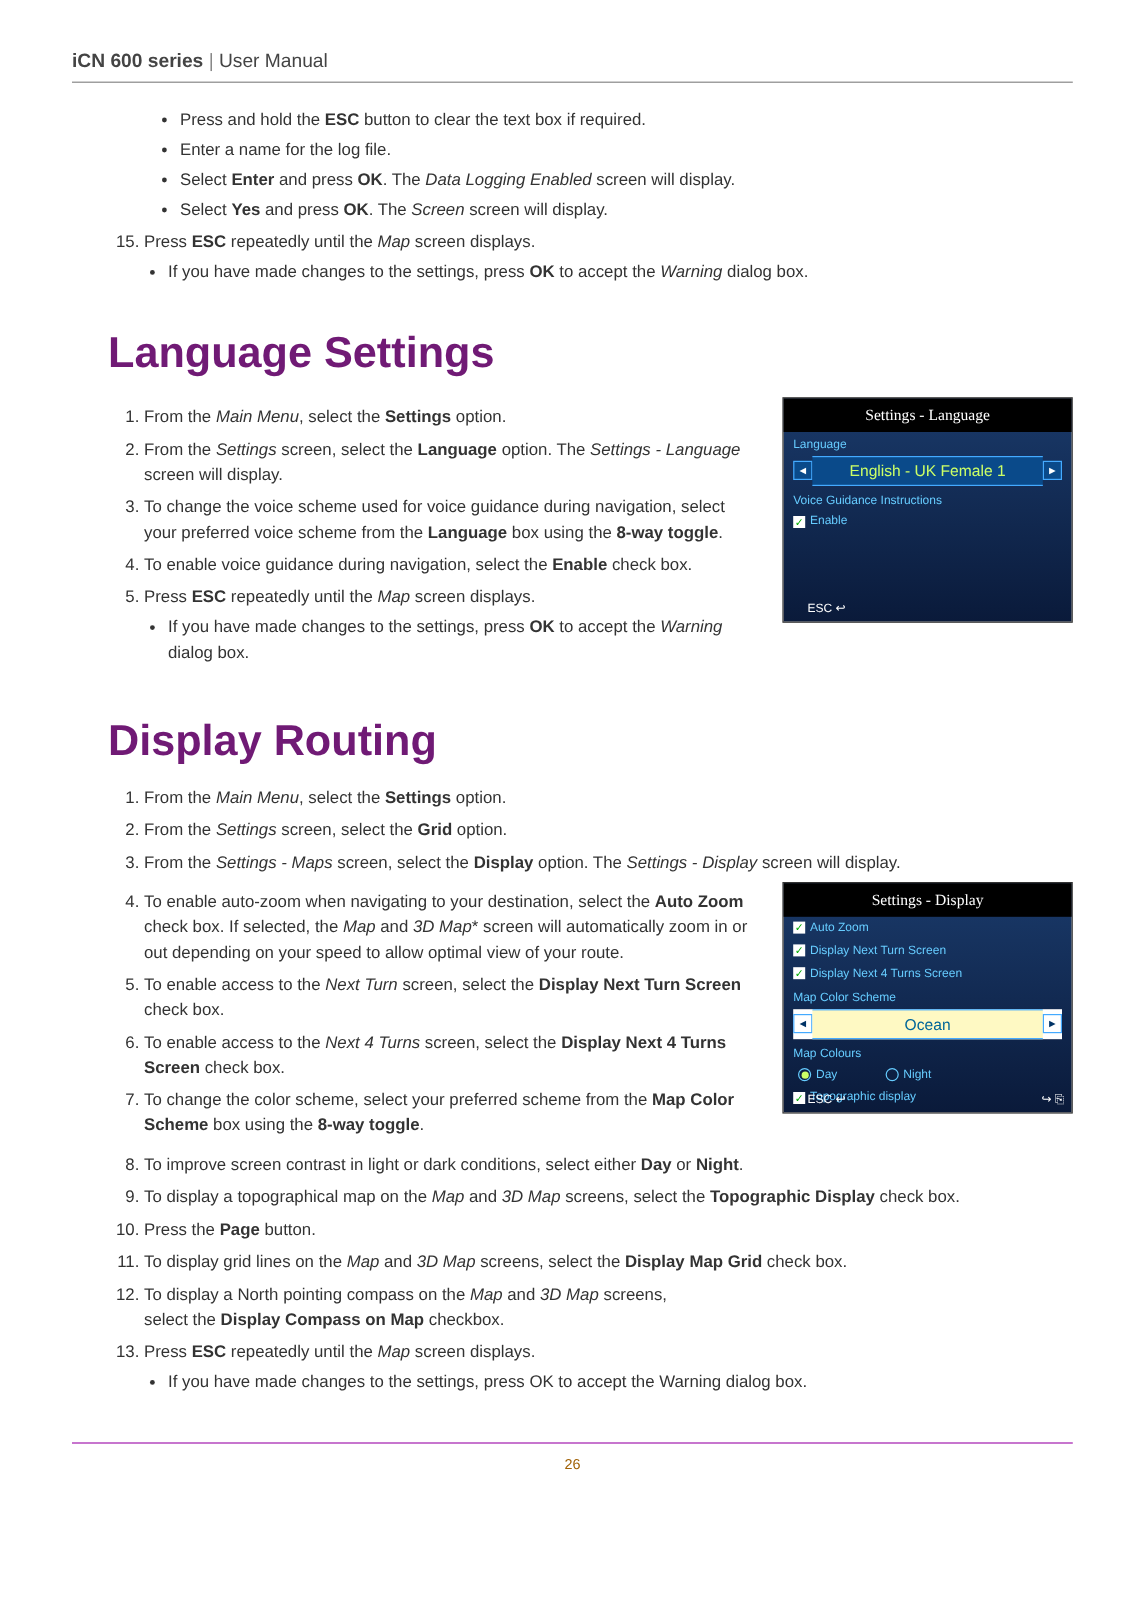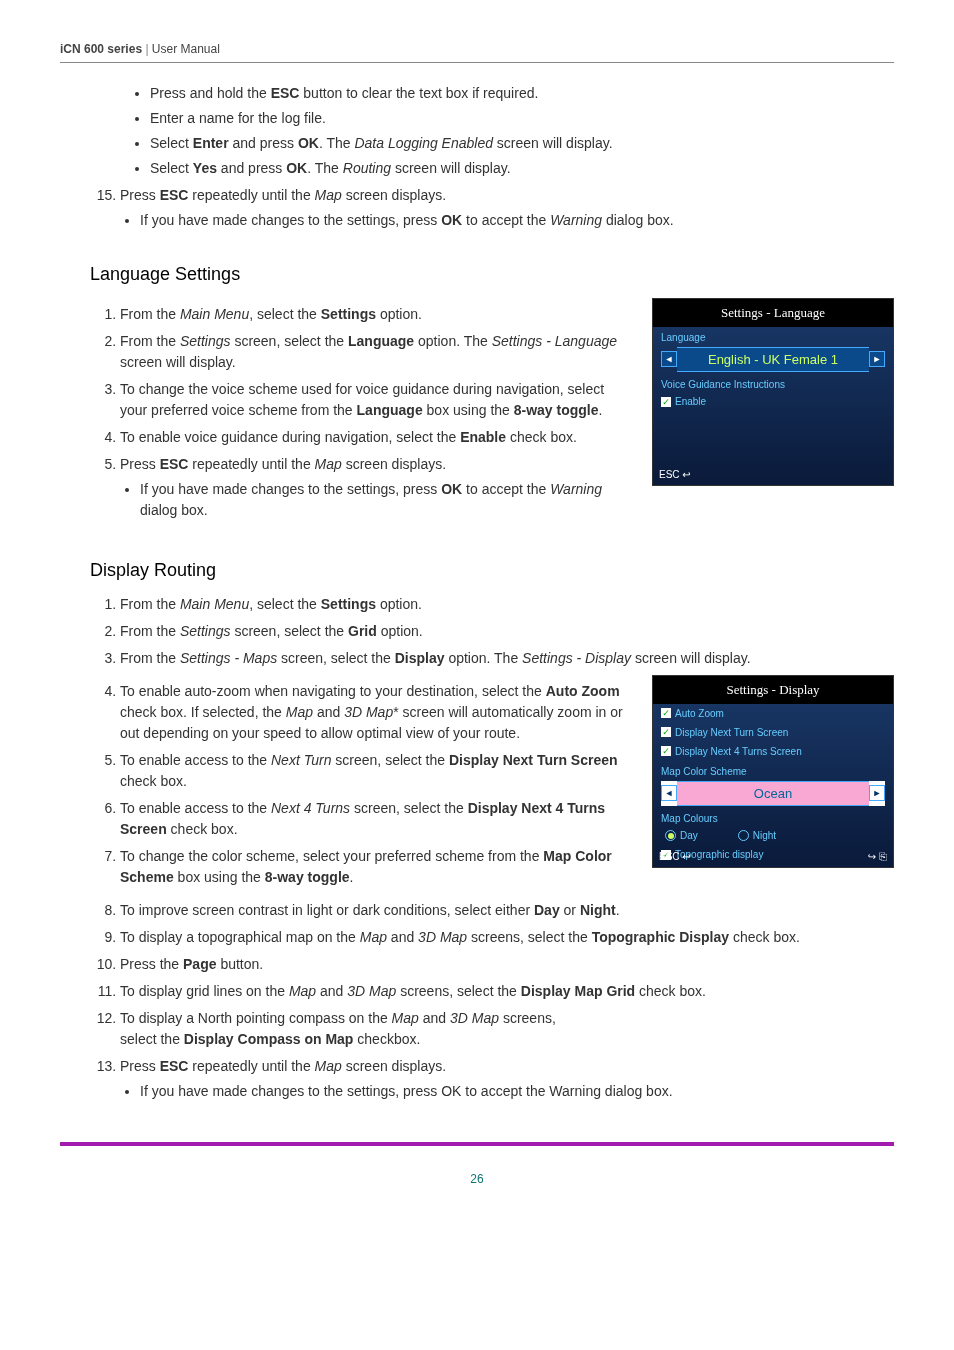--- a/index.html
+++ b/index.html
@@ -6,32 +6,32 @@
     font-family: Arial, Helvetica, sans-serif;
     font-size: 14px;
     color: #333;
     margin: 0;
     padding: 40px 60px;
     width: 954px;
     box-sizing: border-box;
     line-height: 1.5;
   }
   .header-line {
-    font-size: 12px;
+    font-size: 16px;
     color: #444;
     border-bottom: 1px solid #888;
     padding-bottom: 4px;
     margin-bottom: 20px;
   }
   .header-line b { font-weight: bold; }
   .header-line .sep { color: #888; }
   h2 {
-    font-weight: 400;
-    font-size: 18px;
-    color: #000000;
+    font-weight: 700;
+    font-size: 36px;
+    color: #701a75;
     margin: 30px 0 10px 30px;
   }
   ol.steps {
     margin: 0 0 0 30px;
     padding-left: 30px;
   }
   ol.steps > li {
     margin: 6px 0;
   }
   ul.bullets {
@@ -136,51 +136,51 @@
     display: inline-block;
     position: relative;
   }
   .screenshot .radio .dot.on::after {
     content: ""; position: absolute;
     top: 1.5px; left: 1.5px; width: 6px; height: 6px;
     background: #cf6; border-radius: 50%;
   }
   .screenshot .esc {
     position: absolute;
-    bottom: 3px; left: 6px;
+    bottom: 3px; left: 20px;
     font-size: 10px; color: #fff;
   }
   .screenshot .ficon {
     position: absolute;
     bottom: 3px; right: 6px;
     font-size: 10px; color: #fff;
   }
   .footer {
     text-align: center;
     font-size: 12px;
-    color: #0f766e;
-    border-top: 4px solid #a21caf;
+    color: #a16207;
+    border-top: 1px solid #a21caf;
     margin-top: 40px;
-    padding-top: 24px;
+    padding-top: 8px;
   }
 </style>
 </head>
 <body>
 
 <div class="header-line">
   <b>iCN 600 series</b>
   <span class="sep"> | </span>
   <span>User Manual</span>
 </div>
 
 <ul class="bullets">
   <li>Press and hold the <b>ESC</b> button to clear the text box if required.</li>
   <li>Enter a name for the log file.</li>
   <li>Select <b>Enter</b> and press <b>OK</b>. The <i>Data Logging Enabled</i> screen will display.</li>
-  <li>Select <b>Yes</b> and press <b>OK</b>. The <i>Routing</i> screen will display.</li>
+  <li>Select <b>Yes</b> and press <b>OK</b>. The <i>Screen</i> screen will display.</li>
 </ul>
 <ol class="steps" start="15">
   <li>Press <b>ESC</b> repeatedly until the <i>Map</i> screen displays.
     <ul class="sub-bullets">
       <li>If you have made changes to the settings, press <b>OK</b> to accept the <i>Warning</i> dialog box.</li>
     </ul>
   </li>
 </ol>
 
 <h2>Language Settings</h2>
@@ -245,21 +245,21 @@
       <span class="cb">✓</span>
       <span>Display Next Turn Screen</span>
     </div>
     <div class="checkline">
       <span class="cb">✓</span>
       <span>Display Next 4 Turns Screen</span>
     </div>
     <div class="label">Map Color Scheme</div>
     <div class="field" style="background:#fff;">
       <div class="arrow-btn" style="background:#fff;color:#036;">◄</div>
-      <div class="field-val" style="background:#f9a8d4;color:#069;">Ocean</div>
+      <div class="field-val" style="background:#fef9c3;color:#069;">Ocean</div>
       <div class="arrow-btn" style="background:#fff;color:#036;">►</div>
     </div>
     <div class="label">Map Colours</div>
     <div class="radios">
       <span class="radio">
           <span class="dot on"></span>
           <span>Day</span>
         </span>
       <span class="radio">
           <span class="dot"></span>

